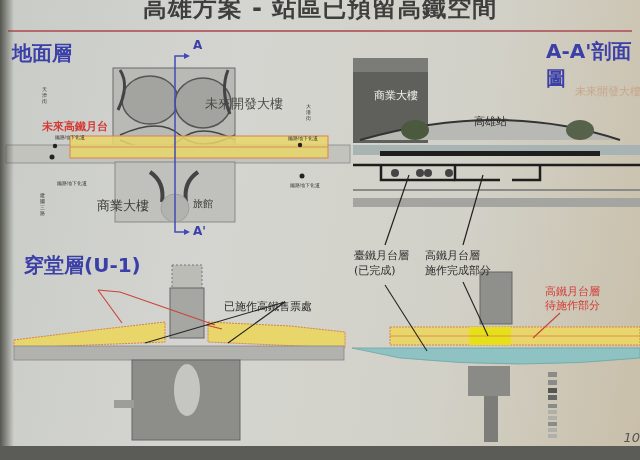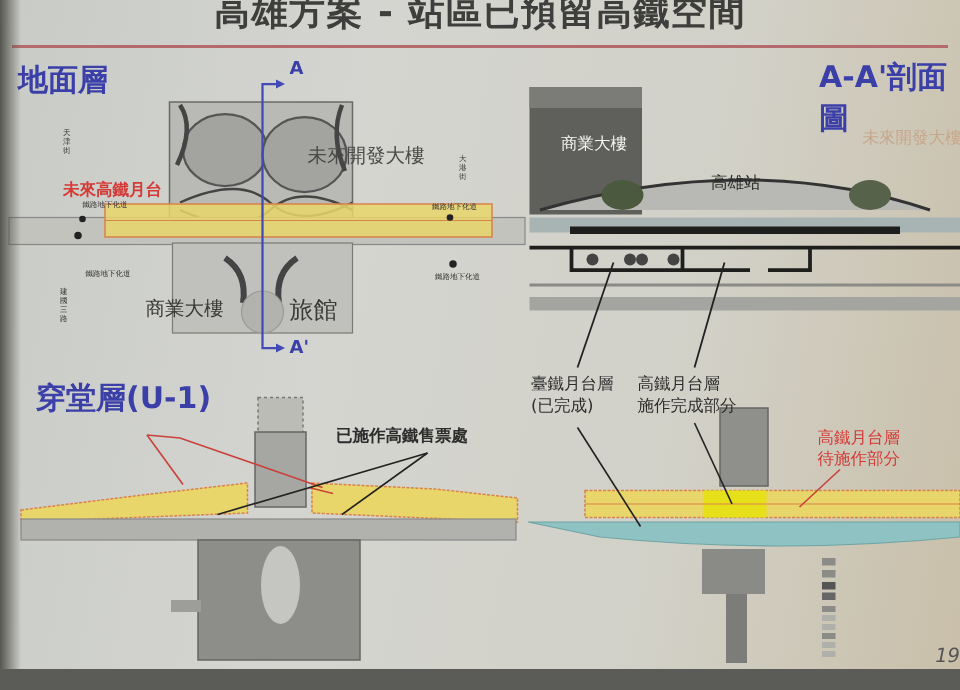--- a/index.html
+++ b/index.html
@@ -123,41 +123,41 @@
       <line x1="560" y1="313" x2="533" y2="338" stroke="#c9423b" stroke-width="1.1"></line>
     </g>
   </svg>
 
   <div class="sec" style="left:12px;top:40px;">地面層</div>
   <div class="sec" style="left:193px;top:38px;font-size:12px;">A</div>
   <div class="sec" style="left:193px;top:224px;font-size:12px;">A'</div>
   <div class="lbl red" style="left:42px;top:120px;font-weight:bold;">未來高鐵月台</div>
   <div class="gray-lbl" style="left:205px;top:95px;font-size:13px;color:#4a4a48;">未來開發大樓</div>
   <div class="gray-lbl" style="left:97px;top:197px;font-size:13px;color:#3a3a38;">商業大樓</div>
-  <div class="gray-lbl" style="left:193px;top:197px;font-size:16px;color:#3a3a38;">旅館</div>
+  <div class="gray-lbl" style="left:193px;top:197px;font-size:10px;color:#3a3a38;">旅館</div>
   <div class="tiny" style="left:55px;top:134px;">鐵路地下化道</div>
   <div class="tiny" style="left:288px;top:135px;">鐵路地下化道</div>
   <div class="tiny" style="left:57px;top:180px;">鐵路地下化道</div>
   <div class="tiny" style="left:290px;top:182px;">鐵路地下化道</div>
   <div class="tiny" style="left:42px;top:86px;width:6px;">天津街</div>
   <div class="tiny" style="left:306px;top:103px;width:6px;">大港街</div>
   <div class="tiny" style="left:40px;top:192px;width:6px;">建國三路</div>
 
   <div class="sec" style="left:546px;top:38px;">A-A'剖面圖</div>
   <div class="lbl" style="left:374px;top:89px;color:#f2f2f0;font-size:11px;">商業大樓</div>
   <div class="lbl" style="left:474px;top:115px;color:#2a2a28;font-size:11px;">高雄站</div>
   <div class="lbl" style="left:575px;top:85px;color:#c7a78a;font-size:11px;">未來開發大樓</div>
 
   <div class="sec" style="left:24px;top:252px;text-align:center;">穿堂層(U-1)</div>
-  <div class="lbl dark" style="left:224px;top:284px;font-weight:bold;">已施作高鐵售票處</div>
+  <div class="lbl dark" style="left:224px;top:300px;">已施作高鐵售票處</div>
 
   <div class="lbl dark" style="left:354px;top:249px;text-align:center;">臺鐵月台層</div>
   <div class="lbl dark" style="left:354px;top:264px;">(已完成)</div>
   <div class="lbl dark" style="left:425px;top:249px;">高鐵月台層</div>
   <div class="lbl dark" style="left:425px;top:264px;">施作完成部分</div>
   <div class="lbl red" style="left:545px;top:285px;">高鐵月台層</div>
   <div class="lbl red" style="left:545px;top:299px;">待施作部分</div>
 
-  <div class="page-num">19</div>
+  <div class="page-num">10</div>
 </div>
 
 <div class="slide-shadow"></div>
 <div class="bottom-band"></div>
 
 </body></html>

